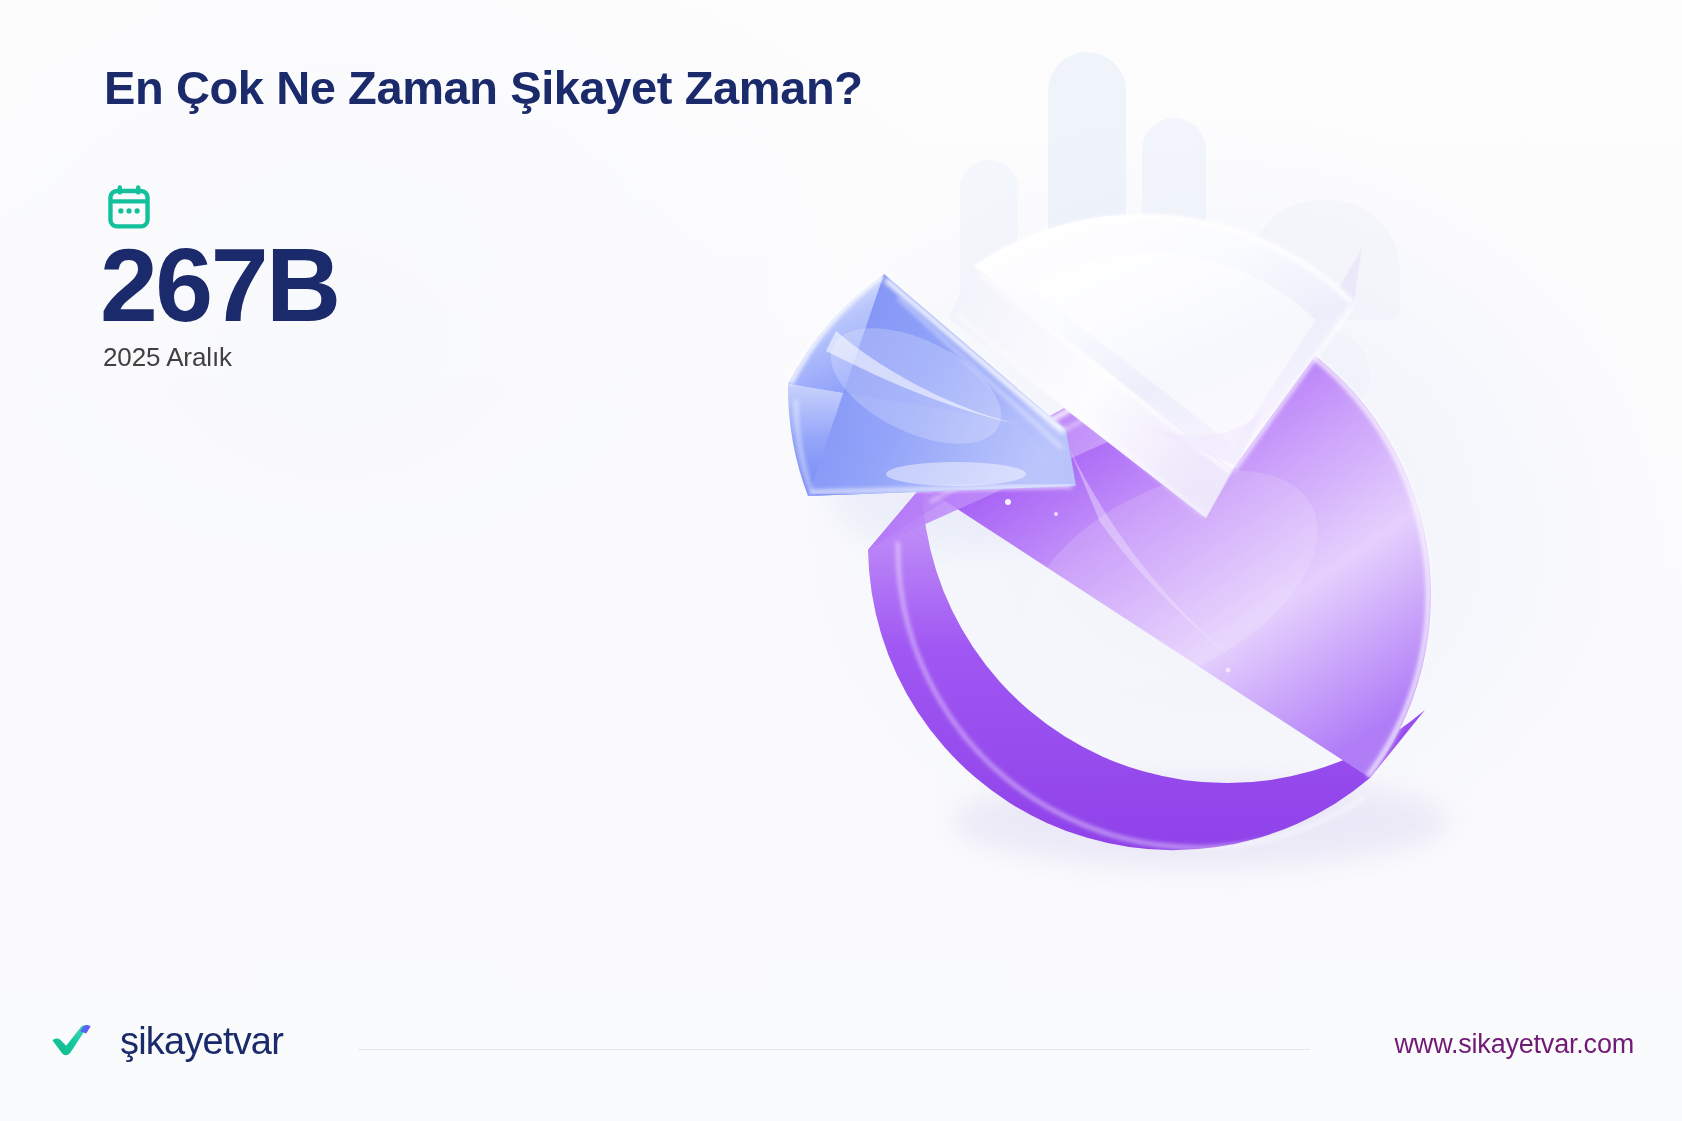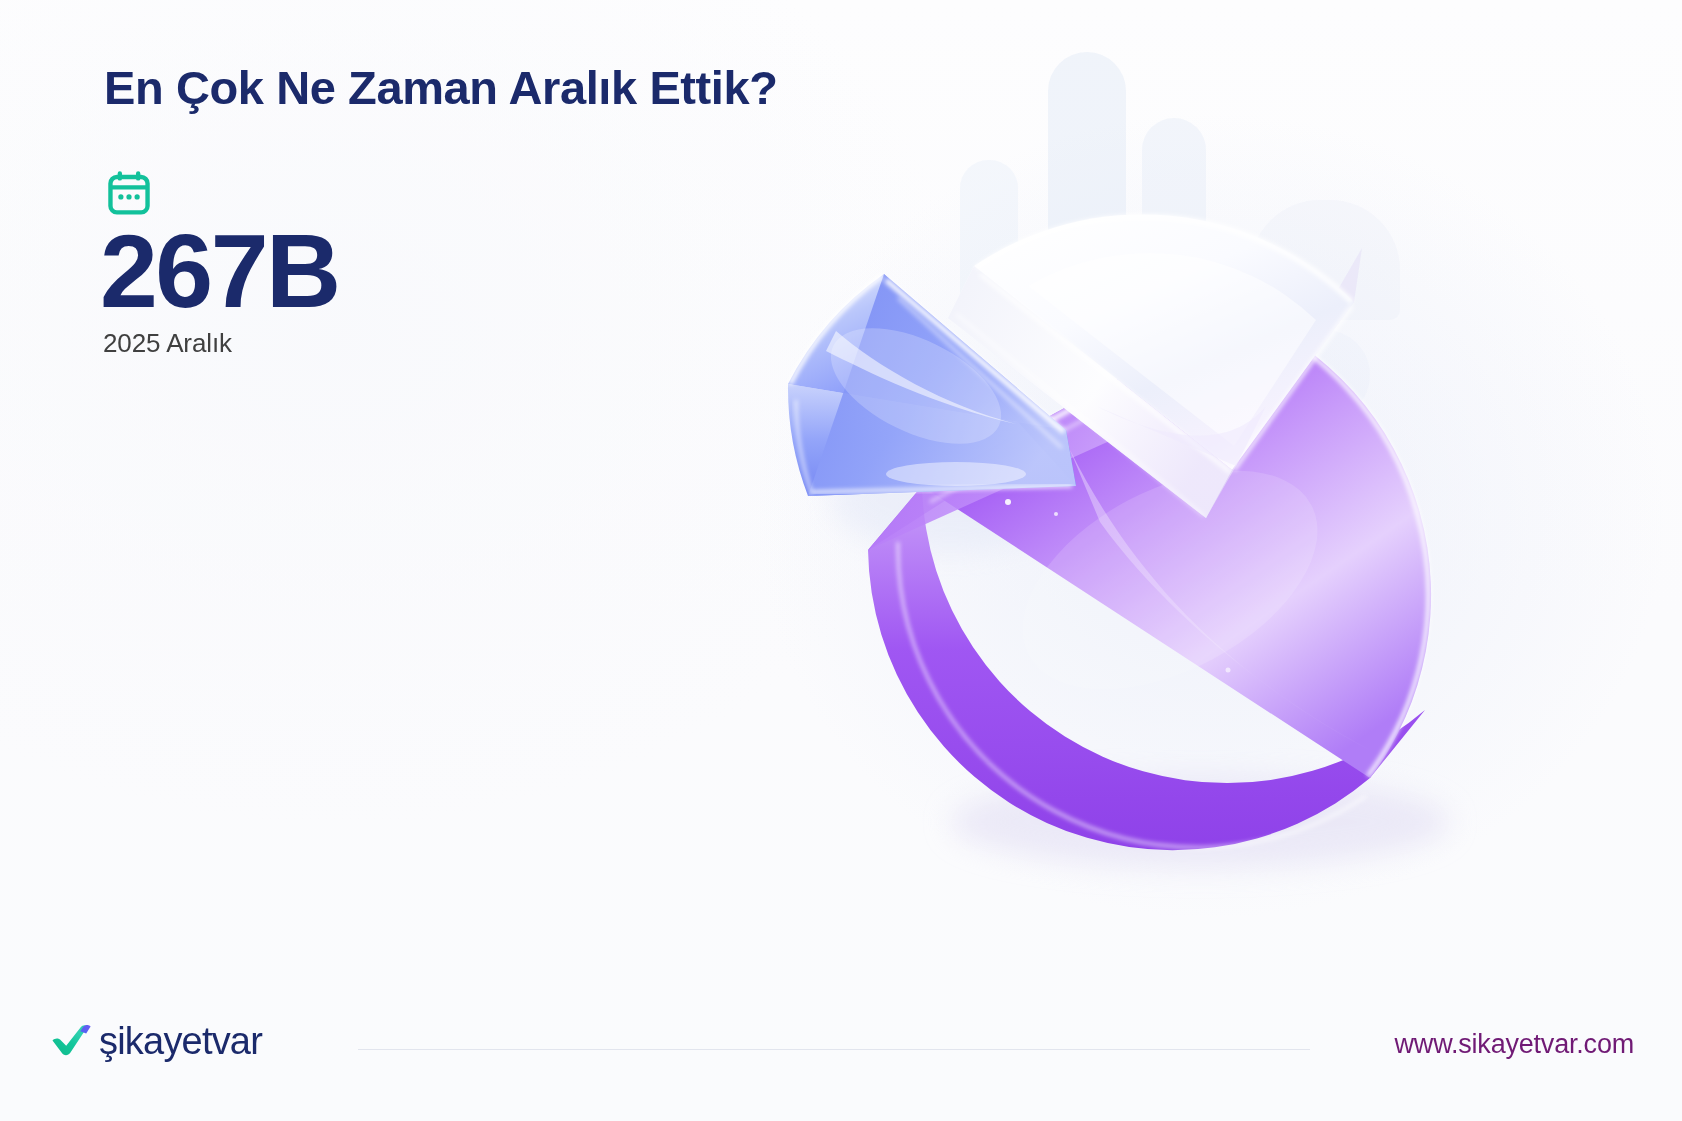--- a/index.html
+++ b/index.html
@@ -44,21 +44,21 @@
     position: absolute;
     left: 104px;
     top: 60px;
     font-size: 47px;
     font-weight: 700;
     letter-spacing: -0.4px;
     color: #1b2a6b;
     white-space: nowrap;
   }
 
-  .stats { position: absolute; left: 100px; top: 168px; width: 430px; }
+  .stats { position: absolute; left: 100px; top: 182px; width: 430px; }
 
   .stat { position: relative; margin-bottom: 40px; }
   .stat:last-child { margin-bottom: 0; }
 
   .cal-icon { display: block; width: 50px; height: 50px; margin-left: 4px; }
 
   .stat-value {
     font-size: 104px;
     line-height: 0.96;
     font-weight: 700;
@@ -81,21 +81,21 @@
     left: 0; right: 0;
     bottom: 44px;
     height: 56px;
   }
   .brand {
     position: absolute;
     left: 50px;
     top: 0;
     display: flex;
     align-items: center;
-    gap: 3px;
+    gap: 24px;
   }
   .brand-mark { width: 46px; height: 40px; display: block; }
   .brand-name {
     font-size: 38px;
     font-weight: 500;
     color: #1b2a6b;
     letter-spacing: -0.8px;
     line-height: 1;
   }
   .footer-rule {
@@ -130,21 +130,21 @@
 
 <div class="canvas">
 
   <div class="bg-wash"></div>
   <div class="wm w1"></div>
   <div class="wm w2"></div>
   <div class="wm w3"></div>
   <div class="wm w4"></div>
   <div class="wm w5"></div>
 
-  <div class="title">En Çok Ne Zaman Aralık Ettik?</div>
+  <div class="title">En Çok Ne Zaman Şikayet Zaman?</div>
 
   <div class="stats">
 
     <div class="stat">
       <svg class="cal-icon" viewBox="0 0 24 24" fill="none">
         <path d="M7.6 2.6v2.4M16.4 2.6v2.4" stroke="#12c19b" stroke-width="2.1" stroke-linecap="round"></path>
         <rect x="3.1" y="4.3" width="17.8" height="17" rx="3.1" stroke="#12c19b" stroke-width="2.1"></rect>
         <path d="M3.1 9.3h17.8" stroke="#12c19b" stroke-width="2.1"></path>
         <circle cx="8.1" cy="13.9" r="1.25" fill="#12c19b"></circle>
         <circle cx="12" cy="13.9" r="1.25" fill="#12c19b"></circle>

